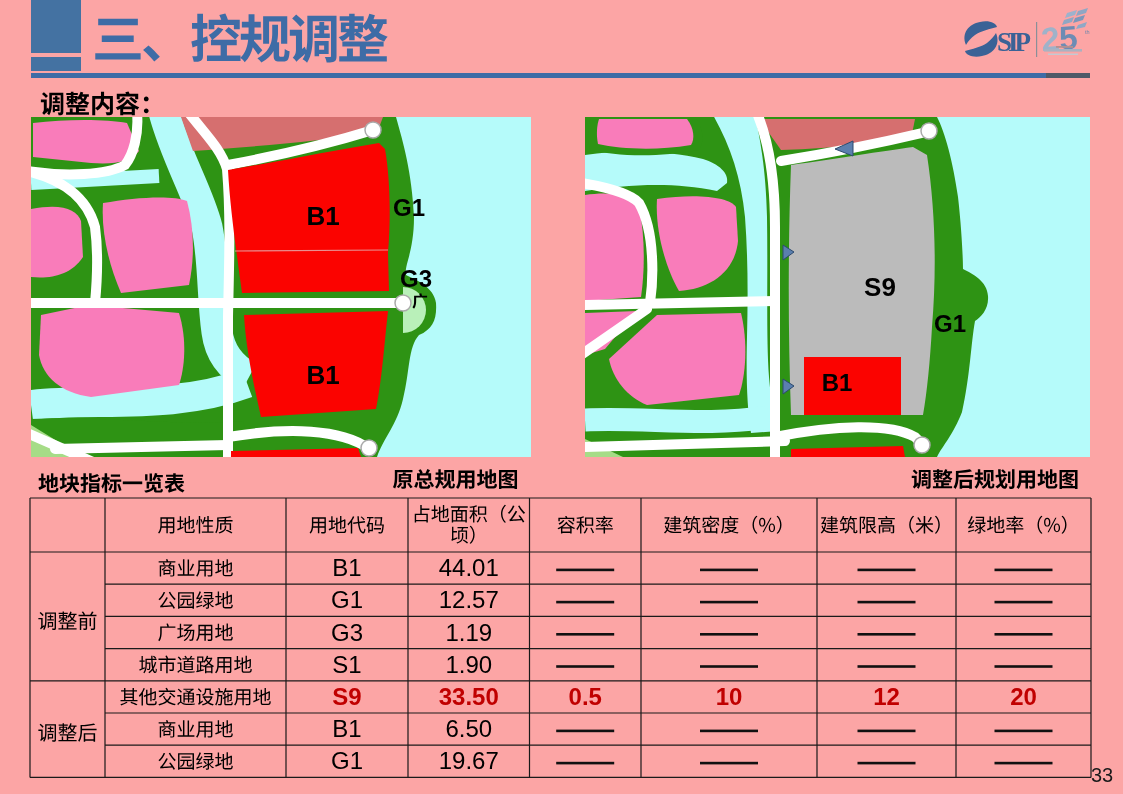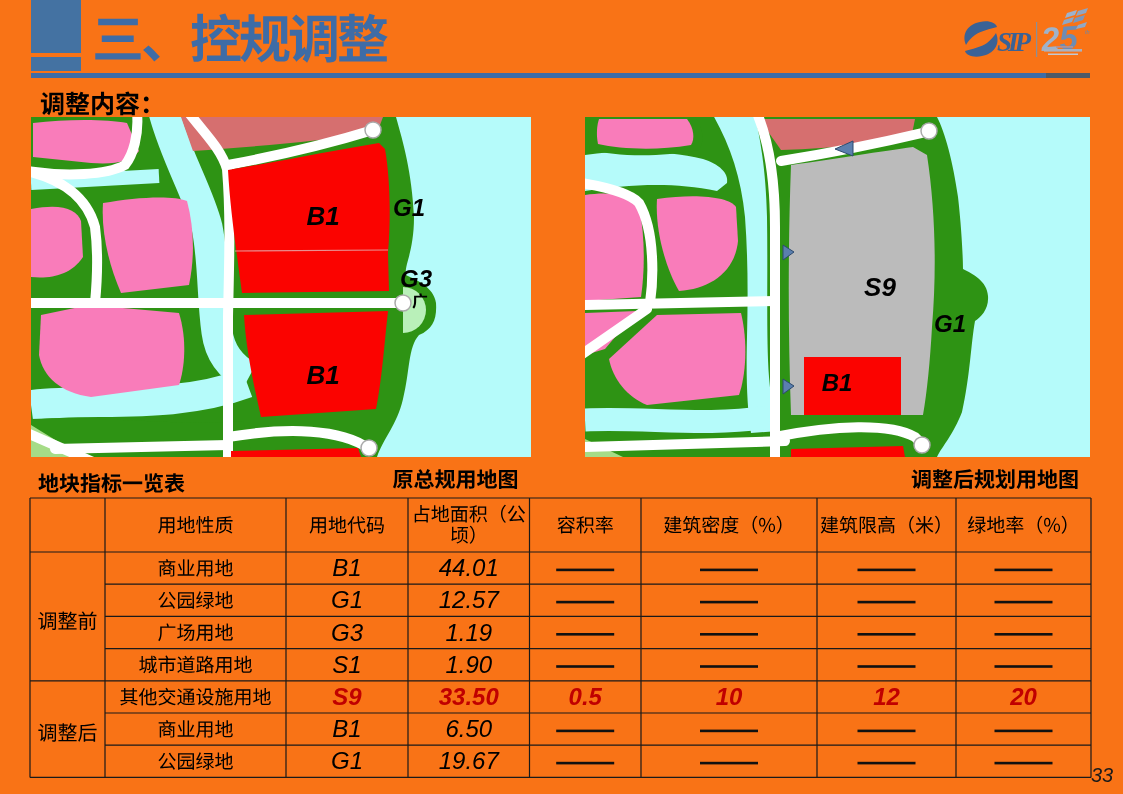--- a/index.html
+++ b/index.html
@@ -1,14 +1,14 @@
 <!DOCTYPE html>
 <html><head><meta charset="utf-8"><style>
 html,body{margin:0;padding:0;background:#fff;}
-#page{position:relative;width:1123px;height:794px;overflow:hidden;background:#f97316;font-family:"Liberation Sans",sans-serif;font-style:italic;}
+#page{position:relative;width:1123px;height:794px;overflow:hidden;background:#fca5a5;font-family:"Liberation Sans",sans-serif;}
 </style></head><body>
 <div id="page">
 <svg width="1123" height="794" viewBox="0 0 1123 794">
 <defs>
 <clipPath id="clipL">
           <rect x="0" y="0" width="500" height="340"></rect>
         </clipPath>
 <clipPath id="clipR">
           <rect x="0" y="0" width="505" height="340"></rect>
         </clipPath>

